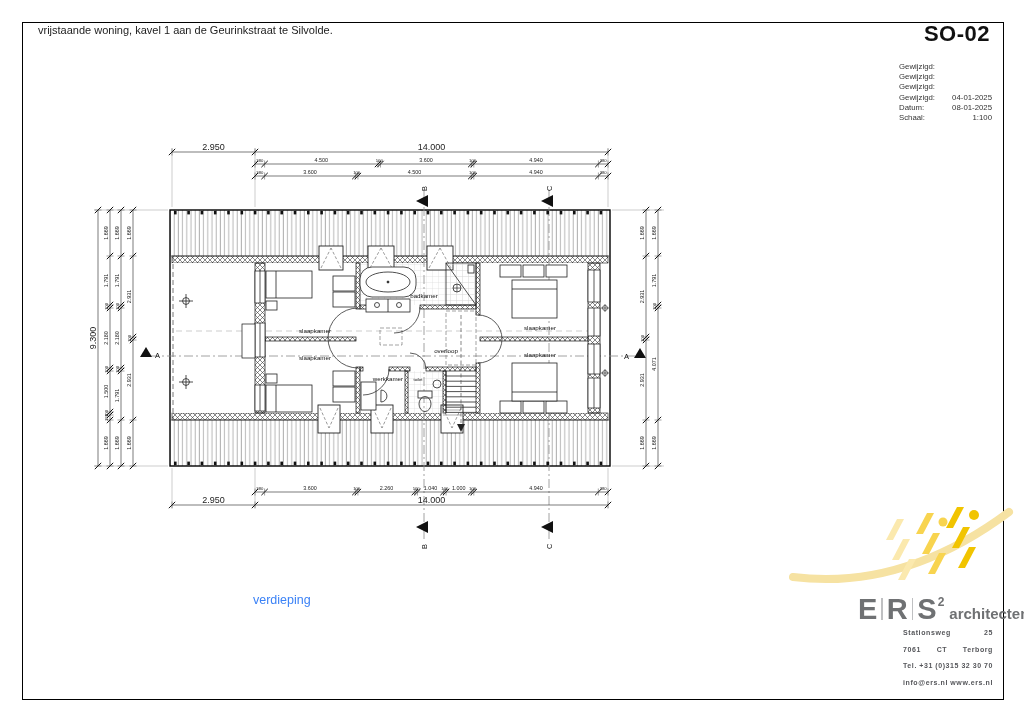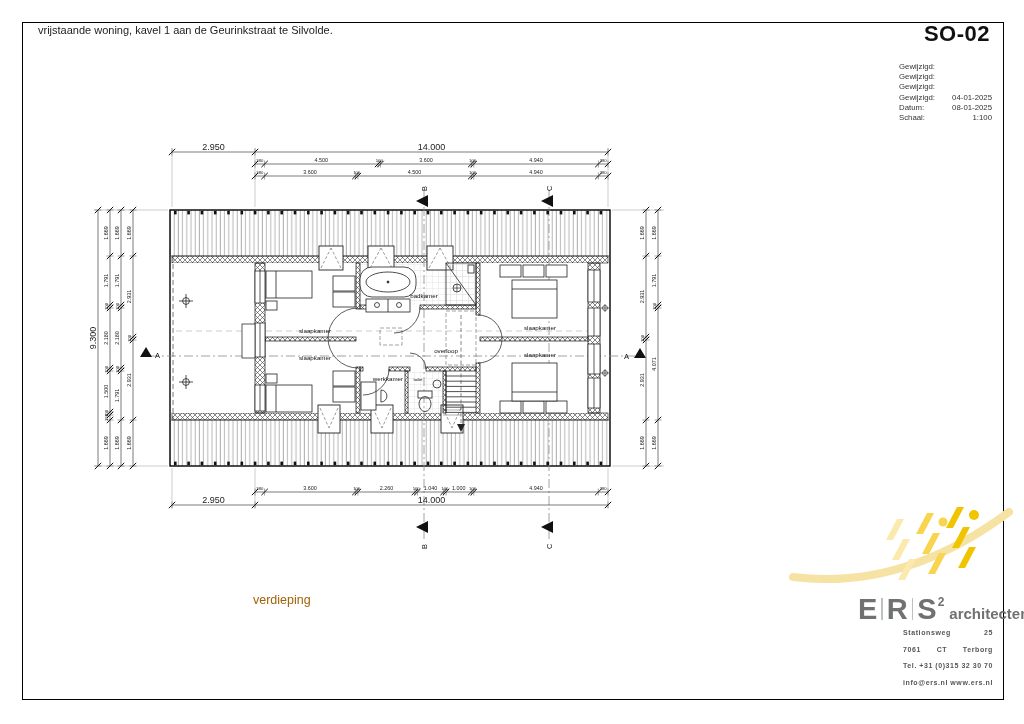--- a/index.html
+++ b/index.html
@@ -2,21 +2,21 @@
 <html><head>
 <meta charset="utf-8">
 <style>
   html,body{margin:0;padding:0;background:#fff;}
   body{width:1024px;height:724px;position:relative;font-family:"Liberation Sans",sans-serif;color:#1a1a1a;overflow:hidden;}
   .sheet-border{position:absolute;left:22px;top:22px;width:982px;height:678px;border:1.5px solid #000;box-sizing:border-box;}
   .proj-title{position:absolute;left:38px;top:24px;font-size:11px;color:#222;}
   .sheet-no{position:absolute;left:900px;top:21px;width:90px;text-align:right;font-size:22px;font-weight:700;letter-spacing:.5px;color:#111;}
   .title-block{position:absolute;left:899px;top:62px;width:93px;font-size:7.8px;color:#333;}
   .tb-row{display:flex;justify-content:space-between;line-height:10.2px;}
-  .plan-caption{position:absolute;left:253px;top:593px;font-size:12.5px;color:#a16207;}
+  .plan-caption{position:absolute;left:253px;top:593px;font-size:12.5px;color:#3b82f6;}
   svg text{font-family:"Liberation Sans",sans-serif;}
   .logo-text{position:absolute;left:858px;top:593px;white-space:nowrap;}
   .ers-letter{font-size:29px;font-weight:700;color:#6F7173;}
   .ers-sep{display:inline-block;width:1.5px;height:22px;background:#bfc0c2;margin:0 4px;vertical-align:-1px;}
   .ers-sup{font-size:12px;font-weight:700;color:#6F7173;position:relative;top:-13px;margin-left:1px;}
   .ers-arch{font-size:15px;font-weight:600;color:#6F7173;margin-left:5px;}
   .address{position:absolute;left:903px;top:629px;width:90px;font-size:7px;font-weight:700;color:#55565A;}
   .addr-line{display:flex;justify-content:space-between;margin-bottom:9.5px;letter-spacing:.6px;}
 </style>
 </head>

